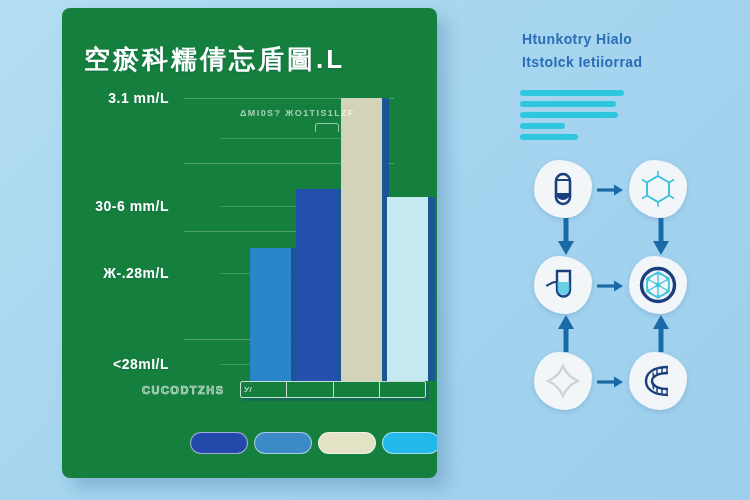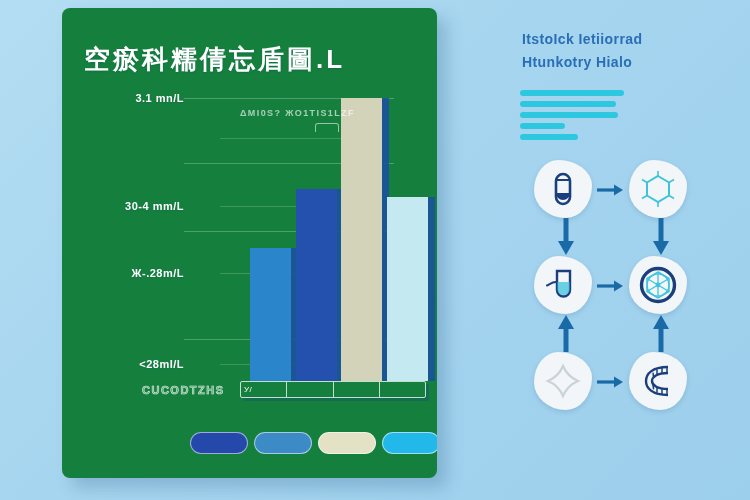--- a/index.html
+++ b/index.html
@@ -29,22 +29,22 @@
   }
 
   
   #plot { position: absolute; left: 0; top: 90px; width: 375px; height: 290px; }
 
   .gridline {
     position: absolute; height: 1px;
     background: rgba(255,255,255,.45);
   }
   .ylabel {
-    position: absolute; right: 0; transform: translateY(-50%);
-    font-size: 11px; font-weight: 600; color: #ffffff;
+    position: absolute; right: 15px; transform: translateY(-50%);
+    font-size: 14px; font-weight: 600; color: #ffffff;
     white-space: nowrap; letter-spacing: .5px;
     text-shadow: 0 1px 2px rgba(0,70,110,.25);
     text-align: center;
   }
   #ylabels { position: absolute; left: 14px; top: 90px; width: 108px; height: 290px; }
 
   .bar { position: absolute; bottom: 0; }
   .bar .fill { position: absolute; inset: 0; }
   .bar .side {
     position: absolute; top: 0; right: -7px; bottom: 0; width: 7px;
@@ -133,21 +133,21 @@
       <div class="gridline" style="top: 39.62px; left: 158px; width: 132px; opacity: 0.38;"></div>
       <div class="gridline" style="top: 65.09px; left: 122px; width: 210px; opacity: 0.55;"></div>
       <div class="gridline" style="top: 107.54px; left: 158px; width: 132px; opacity: 0.38;"></div>
       <div class="gridline" style="top: 133.01px; left: 122px; width: 210px; opacity: 0.55;"></div>
       <div class="gridline" style="top: 175.46px; left: 158px; width: 132px; opacity: 0.38;"></div>
       <div class="gridline" style="top: 240.55px; left: 122px; width: 210px; opacity: 0.55;"></div>
       <div class="gridline" style="top: 266.02px; left: 158px; width: 132px; opacity: 0.38;"></div>
     </div>
   <div id="ylabels">
       <div class="ylabel" style="top: 0px;">3.1 mn/L</div>
-      <div class="ylabel" style="top: 107.54px;">30-4 mm/L</div>
+      <div class="ylabel" style="top: 107.54px;">30-6 mm/L</div>
       <div class="ylabel" style="top: 175.46px;">Ж-.28m/L</div>
       <div class="ylabel" style="top: 266.02px;">&lt;28mI/L</div>
     </div>
   <div id="bars">
       <div class="bar" style="left: 0px; width: 41px; height: 133.01px;">
         <div class="fill" style="background: rgb(43, 133, 203);"></div>
         <div class="side" style="background: rgb(27, 78, 160);"></div>
       </div>
       <div class="bar" style="left: 45.5px; width: 41px; height: 192.44px;">
         <div class="fill" style="background: rgb(36, 81, 173);"></div>
@@ -178,22 +178,22 @@
   <div id="legend">
       <div class="pill" style="background: rgb(36, 73, 171);"></div>
       <div class="pill" style="background: rgb(60, 138, 198);"></div>
       <div class="pill" style="background: rgb(227, 226, 196);"></div>
       <div class="pill" style="background: rgb(34, 185, 234);"></div>
     </div>
 </div>
 
 <div id="right-panel">
   <div id="panel-title" style="color: rgb(42, 111, 181);">
+      <div>Htunkotry Hialo</div>
       <div>ItstoIck Ietiiorrad</div>
-      <div>Htunkotry Hialo</div>
     </div>
   <div id="panel-lines">
       <div class="tline" style="width: 104px; background: rgb(46, 199, 224);"></div>
       <div class="tline" style="width: 96px; background: rgb(46, 199, 224);"></div>
       <div class="tline" style="width: 98px; background: rgb(46, 199, 224);"></div>
       <div class="tline" style="width: 45px; background: rgb(46, 199, 224);"></div>
       <div class="tline" style="width: 58px; background: rgb(46, 199, 224);"></div>
     </div>
 </div>
 

